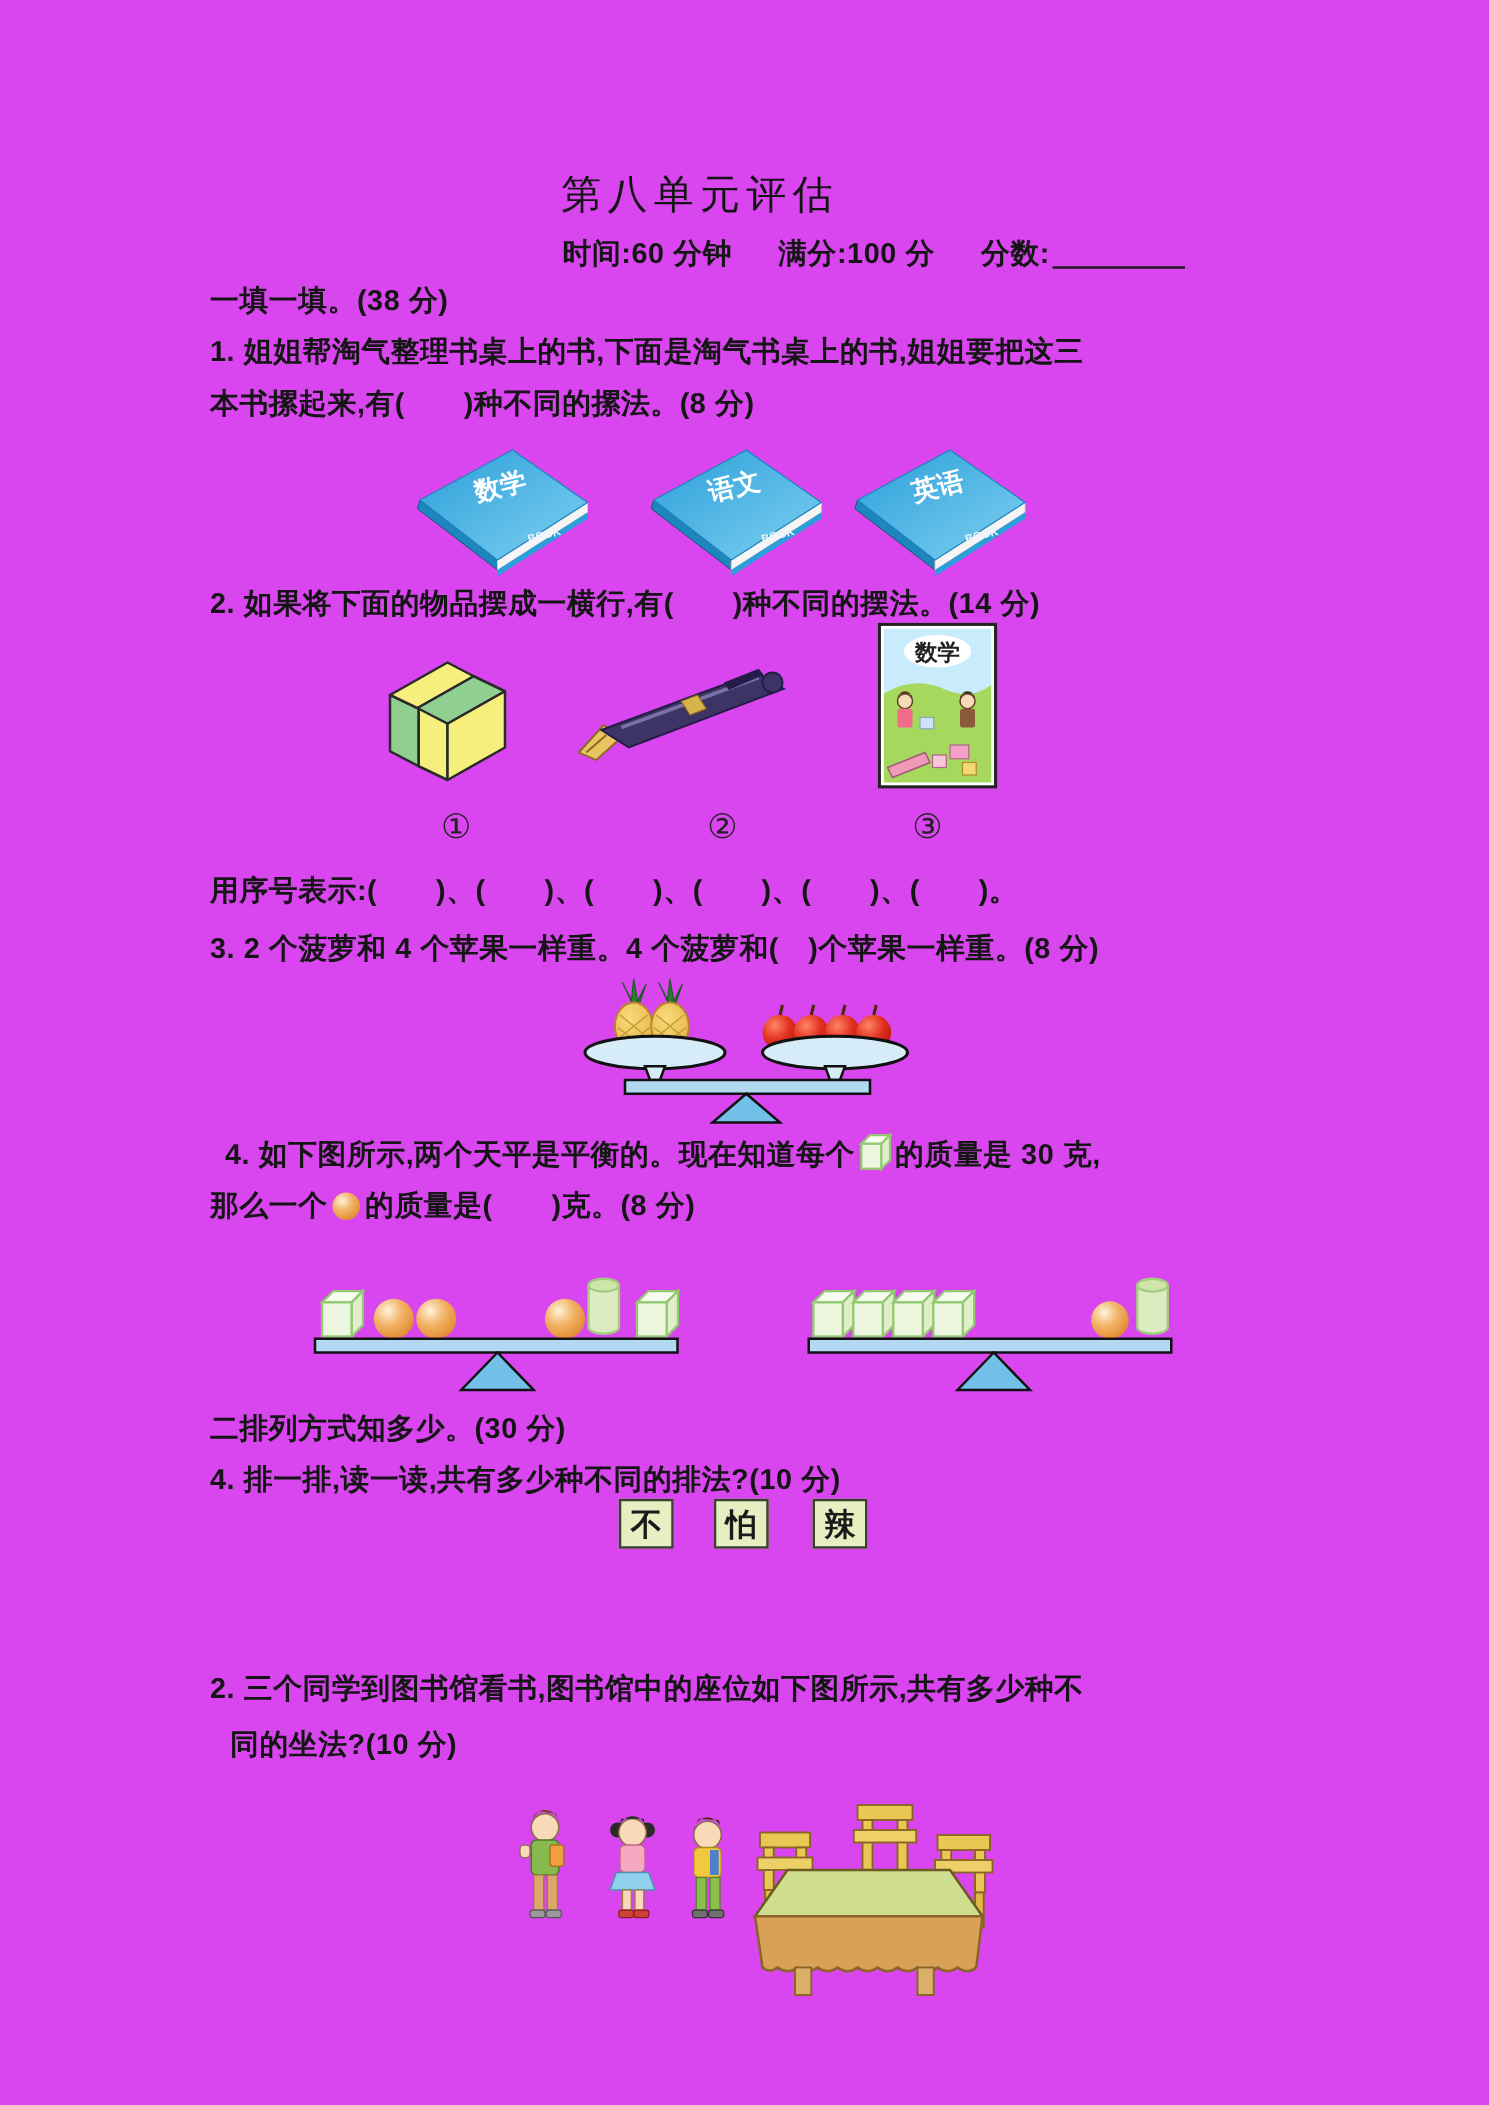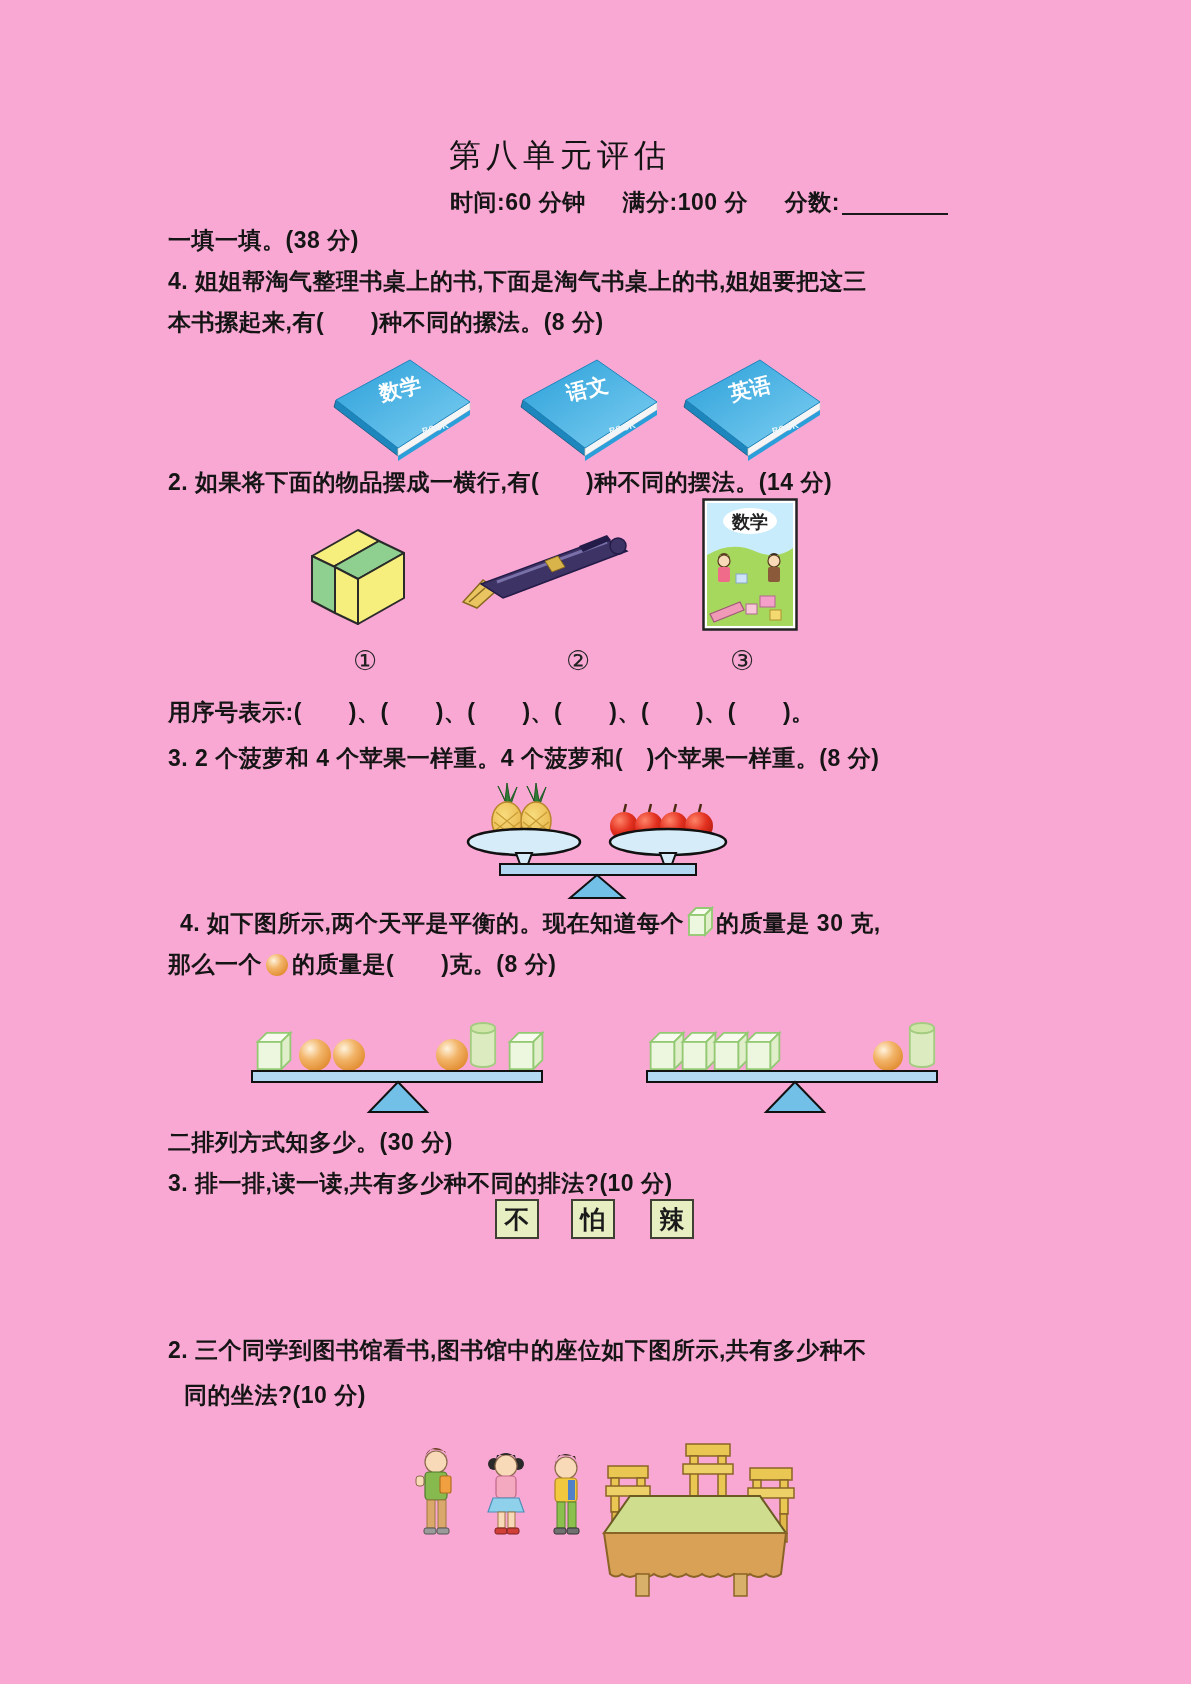--- a/index.html
+++ b/index.html
@@ -1,19 +1,19 @@
 <!DOCTYPE html>
 <html><head>
 <meta charset="utf-8">
 <style>
   html,body{margin:0;padding:0;background:#9a9a9a;}
   .page{
     position:relative;
     width:1191px;height:1684px;
-    background:#f9a8d4;
+    background:#d946ef;
     margin:0 auto;
     overflow:hidden;
     font-family:"Liberation Sans", sans-serif;
   }
   .t{
     position:absolute;
     font-family:"Liberation Sans", sans-serif;
     font-weight:700;
     font-size:23px;
     color:#151515;
@@ -102,21 +102,21 @@
   </svg>
 
   <div class="title">第八单元评估</div>
   <div class="t info">
     <span class="part">时间:60 分钟</span>
     <span class="part">满分:100 分</span>
     <span>分数:</span><span class="score-underline"></span>
   </div>
 
   <div class="t" style="left:168px;top:226px;">一填一填。(38 分)</div>
-  <div class="t" style="left:168px;top:267px;">4. 姐姐帮淘气整理书桌上的书,下面是淘气书桌上的书,姐姐要把这三</div>
+  <div class="t" style="left:168px;top:267px;">1. 姐姐帮淘气整理书桌上的书,下面是淘气书桌上的书,姐姐要把这三</div>
   <div class="t" style="left:168px;top:308px;">本书摞起来,有(　　)种不同的摞法。(8 分)</div>
 
   <svg class="g" style="left:318px;top:352px;" width="160" height="112" viewBox="0 0 160 112">
     <polygon points="18,48 80,96 80,104 16,55" fill="#1d86bd" stroke="#157" stroke-width="0.8"></polygon>
     <polygon points="80,96 152,50 152,58 80,104" fill="#f5f5f5" stroke="#cfcfcf" stroke-width="0.8"></polygon>
     <polygon points="80,104 152,58 152,63 80,109" fill="#2b9fd9"></polygon>
     <polygon points="18,48 92,8 152,50 80,96" fill="url(#bookGrad)" stroke="#1d86bd" stroke-width="1"></polygon>
     <text x="84" y="44" transform="rotate(-14 84 44)" font-size="21" font-weight="bold" fill="#ffffff" text-anchor="middle" font-family="Liberation Sans, sans-serif">数学</text>
     <text x="118" y="79" transform="rotate(-14 118 79)" font-size="9" font-weight="bold" fill="#eaf7ff" text-anchor="middle" font-family="Liberation Sans, sans-serif">BOOK</text>
   </svg>
@@ -254,21 +254,21 @@
     <use href="#sym-cube" x="36" y="26" width="40" height="40"></use>
     <use href="#sym-cube" x="68" y="26" width="40" height="40"></use>
     <use href="#sym-cube" x="100" y="26" width="40" height="40"></use>
     <circle cx="245" cy="51" r="15" fill="url(#ballGrad)"></circle>
     <use href="#sym-cyl" x="264" y="14" width="30" height="52"></use>
     <rect x="4" y="66" width="290" height="11" fill="#b3d9f2" stroke="#111" stroke-width="2"></rect>
     <polygon points="152,77 123,107 181,107" fill="#72bfe8" stroke="#111" stroke-width="2"></polygon>
   </svg>
 
   <div class="t" style="left:168px;top:1128px;">二排列方式知多少。(30 分)</div>
-  <div class="t" style="left:168px;top:1169px;">3. 排一排,读一读,共有多少种不同的排法?(10 分)</div>
+  <div class="t" style="left:168px;top:1169px;">4. 排一排,读一读,共有多少种不同的排法?(10 分)</div>
 
   <div class="tile" style="left:495px;top:1199px;">不</div>
   <div class="tile" style="left:571px;top:1199px;">怕</div>
   <div class="tile" style="left:650px;top:1199px;">辣</div>
 
   <div class="t" style="left:168px;top:1336px;">2. 三个同学到图书馆看书,图书馆中的座位如下图所示,共有多少种不</div>
   <div class="t" style="left:184px;top:1381px;">同的坐法?(10 分)</div>
 
   <svg class="g" style="left:398px;top:1436px;" width="400" height="165" viewBox="0 0 400 165">
     <g>

